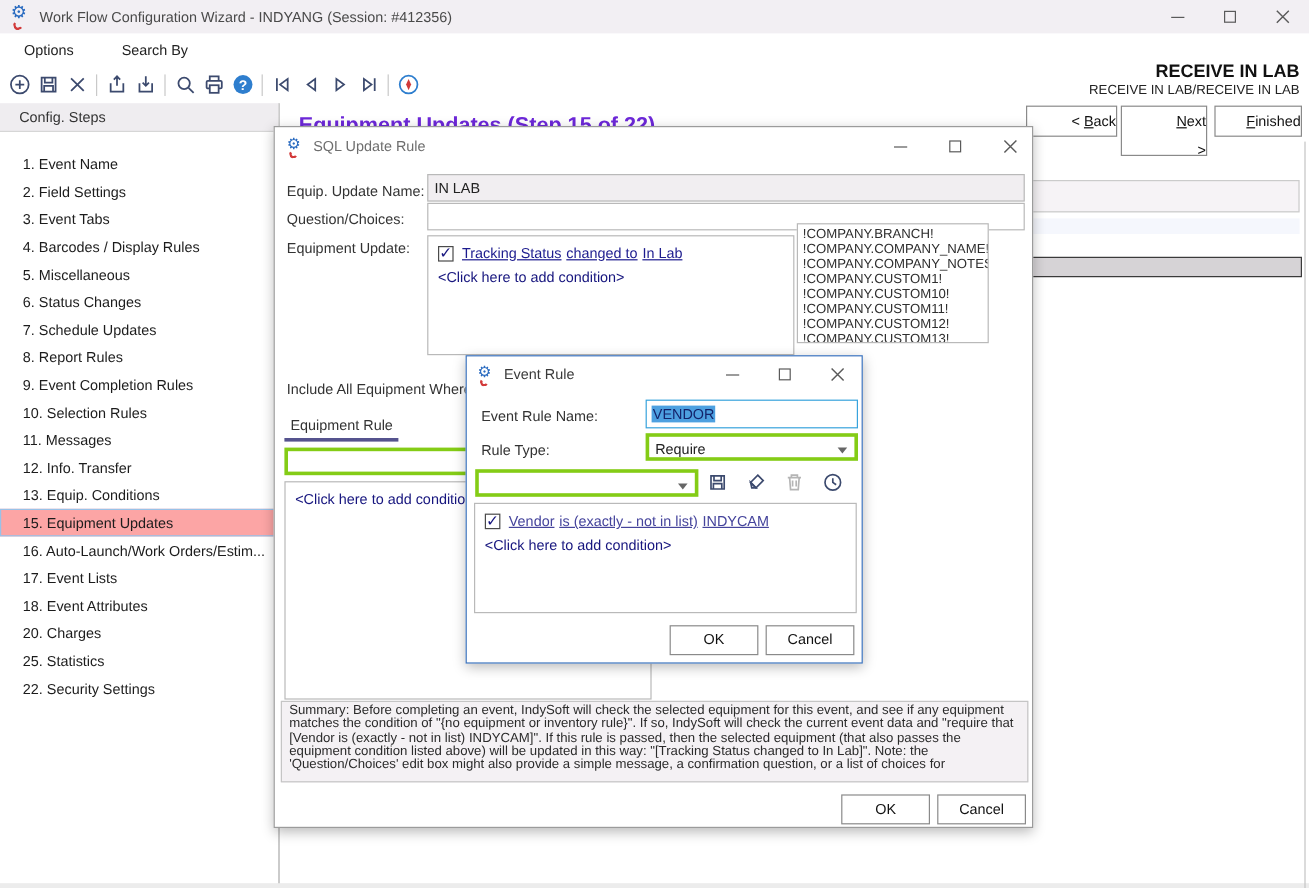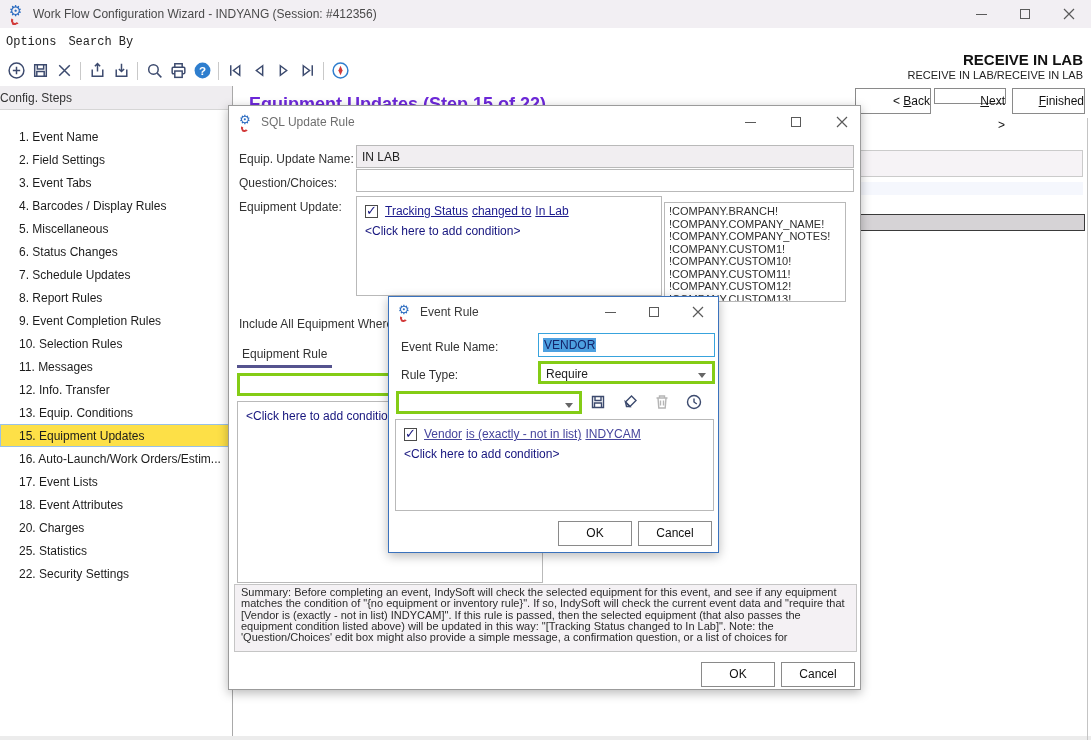--- a/index.html
+++ b/index.html
@@ -16,49 +16,49 @@
   .glyph-min { width:11px; border-bottom:1px solid #5a5a5a; }
   .glyph-max { width:10px; height:10px; border:1px solid #5a5a5a; }
   svg.glyph-close { stroke:#5a5a5a; stroke-width:1.2; }
 
   .logo { position:relative; display:inline-block; width:16px; height:16px; }
   .logo .gear { position:absolute; left:0; top:-3px; font-size:15px; color:#2a6bc0; line-height:16px; }
   .logo .accent { position:absolute; left:2px; bottom:-3px; width:8px; height:8px; border:2px solid #d23a3a; border-top-color:transparent; border-right-color:transparent; border-radius:50%; transform:rotate(-10deg); }
   .logo.small { width:14px; height:14px; } .logo.small .gear{ font-size:13px; } .logo.small .accent{ width:7px;height:7px; }
 
   .menubar { position:absolute; left:0; top:28px; width:1091px; height:27px; background:#fff; display:flex; align-items:center; }
-  .menu-item { padding:4px 6px; color:#222;font-family:Liberation Mono, monospace; }
+  .menu-item { padding:4px 20px; color:#222; }
 
   .toolbar { position:absolute; left:0; top:55px; width:1091px; height:31px; background:#fff; display:flex; align-items:center; padding-left:4px; }
   .tool-btn { width:24px; height:24px; display:flex; align-items:center; justify-content:center; }
   .tool-btn svg { stroke:#3c4a6e; fill:none; stroke-width:1.4; }
   .tool-sep { width:1px; height:18px; background:#c9c9c9; margin:0 4px; }
 
   .event-title { position:absolute; right:8px; top:51px; text-align:right; z-index:2; }
   .event-title .l1 { font-size:15px; font-weight:bold; color:#111; }
   .event-title .l2 { font-size:11px; color:#222; margin-top:1px; }
 
   
   .sidebar { position:absolute; left:0; top:86px; width:233px; height:654px; background:#fff; border-right:1px solid #a9a9a9; }
-  .sidebar-header { height:24px; background:#efedf0; border-bottom:1px solid #d6d6d6; line-height:24px; padding-left:0; color:#333; }
+  .sidebar-header { height:24px; background:#efedf0; border-bottom:1px solid #d6d6d6; line-height:24px; padding-left:16px; color:#333; }
   .steps { position:absolute; left:0; top:39px; width:233px; }
   .step { height:23px; line-height:23px; padding-left:18px; color:#1c1c1c; white-space:nowrap; overflow:hidden; border:1px solid transparent; }
-  .step.selected { background:#fde047; border:1px solid #98c1e8; }
+  .step.selected { background:#fca5a5; border:1px solid #98c1e8; }
 
   
   .main-step-title { position:absolute; left:249px; top:94px; font-size:18px; font-weight:bold; color:#6d28d9; z-index:1; }
   .band1 { position:absolute; left:237px; top:150px; width:846px; height:27px; background:#f6f3f6; border:1px solid #cbcbcb; z-index:1; }
   .band2 { position:absolute; left:237px; top:182px; width:846px; height:13px; background:#f5f7fd; z-index:1; }
   .band3 { position:absolute; left:237px; top:214px; width:848px; height:17px; background:#d6d3d6; border:1px solid #3a3a3a; z-index:1; }
   .vline  { position:absolute; left:1087px; top:118px; width:1px; height:622px; background:#c4c4c4; z-index:1; }
   .bottom-strip { position:absolute; left:0; top:736px; width:1091px; height:4px; background:#ececec; z-index:0; }
   .btn { display:inline-block; background:#fff; border:1px solid #8a8a8a; text-align:right; color:#111; font-size:12px; }
   .btn .mn { text-decoration:underline; }
   #btn-back { position:absolute; left:855px; top:88px; width:76px; height:26px; line-height:24px; z-index:2; }
-  #btn-next { position:absolute; left:934px; top:88px; width:72px; height:16px; line-height:24px; z-index:2;padding-left:40px; }
+  #btn-next { position:absolute; left:934px; top:88px; width:72px; height:42px; line-height:24px; z-index:2;padding-left:40px; }
   #btn-finished { position:absolute; left:1012px; top:88px; width:73px; height:26px; line-height:24px; z-index:2; }
 
   
   .dlg { position:absolute; background:#fff; box-shadow:0 3px 10px rgba(0,0,0,.28); }
   .dlg-titlebar { position:relative; height:32px; display:flex; align-items:center; }
   .dlg-title { margin-left:8px; color:#6e6e6e; font-size:12px; }
   .dlg-controls { position:absolute; right:10px; top:0; height:32px; display:flex; align-items:center; gap:30px; }
   .dlg-controls .win-btn { width:16px; height:16px; }
 
   #sql-dlg { left:228px; top:105px; width:633px; height:585px; border:1px solid #9b9b9b; z-index:10; }
@@ -292,21 +292,21 @@
         <span class="checkbox">
             <span>✓</span>
           </span>
         <span class="cond-link">Tracking Status</span>
         <span class="cond-link">changed to</span>
         <span class="cond-link">In Lab</span>
       </div>
       <div class="add-cond">&lt;Click here to add condition&gt;</div>
     </div>
 
-    <div class="token-list" style="left:435px; top:96px; width:182px; height:100px;">
+    <div class="token-list" style="left:435px; top:80px; width:160px; height:100px;">
       <div>!COMPANY.BRANCH!</div>
       <div>!COMPANY.COMPANY_NAME!</div>
       <div>!COMPANY.COMPANY_NOTES!</div>
       <div>!COMPANY.CUSTOM1!</div>
       <div>!COMPANY.CUSTOM10!</div>
       <div>!COMPANY.CUSTOM11!</div>
       <div>!COMPANY.CUSTOM12!</div>
       <div>!COMPANY.CUSTOM13!</div>
     </div>
 

